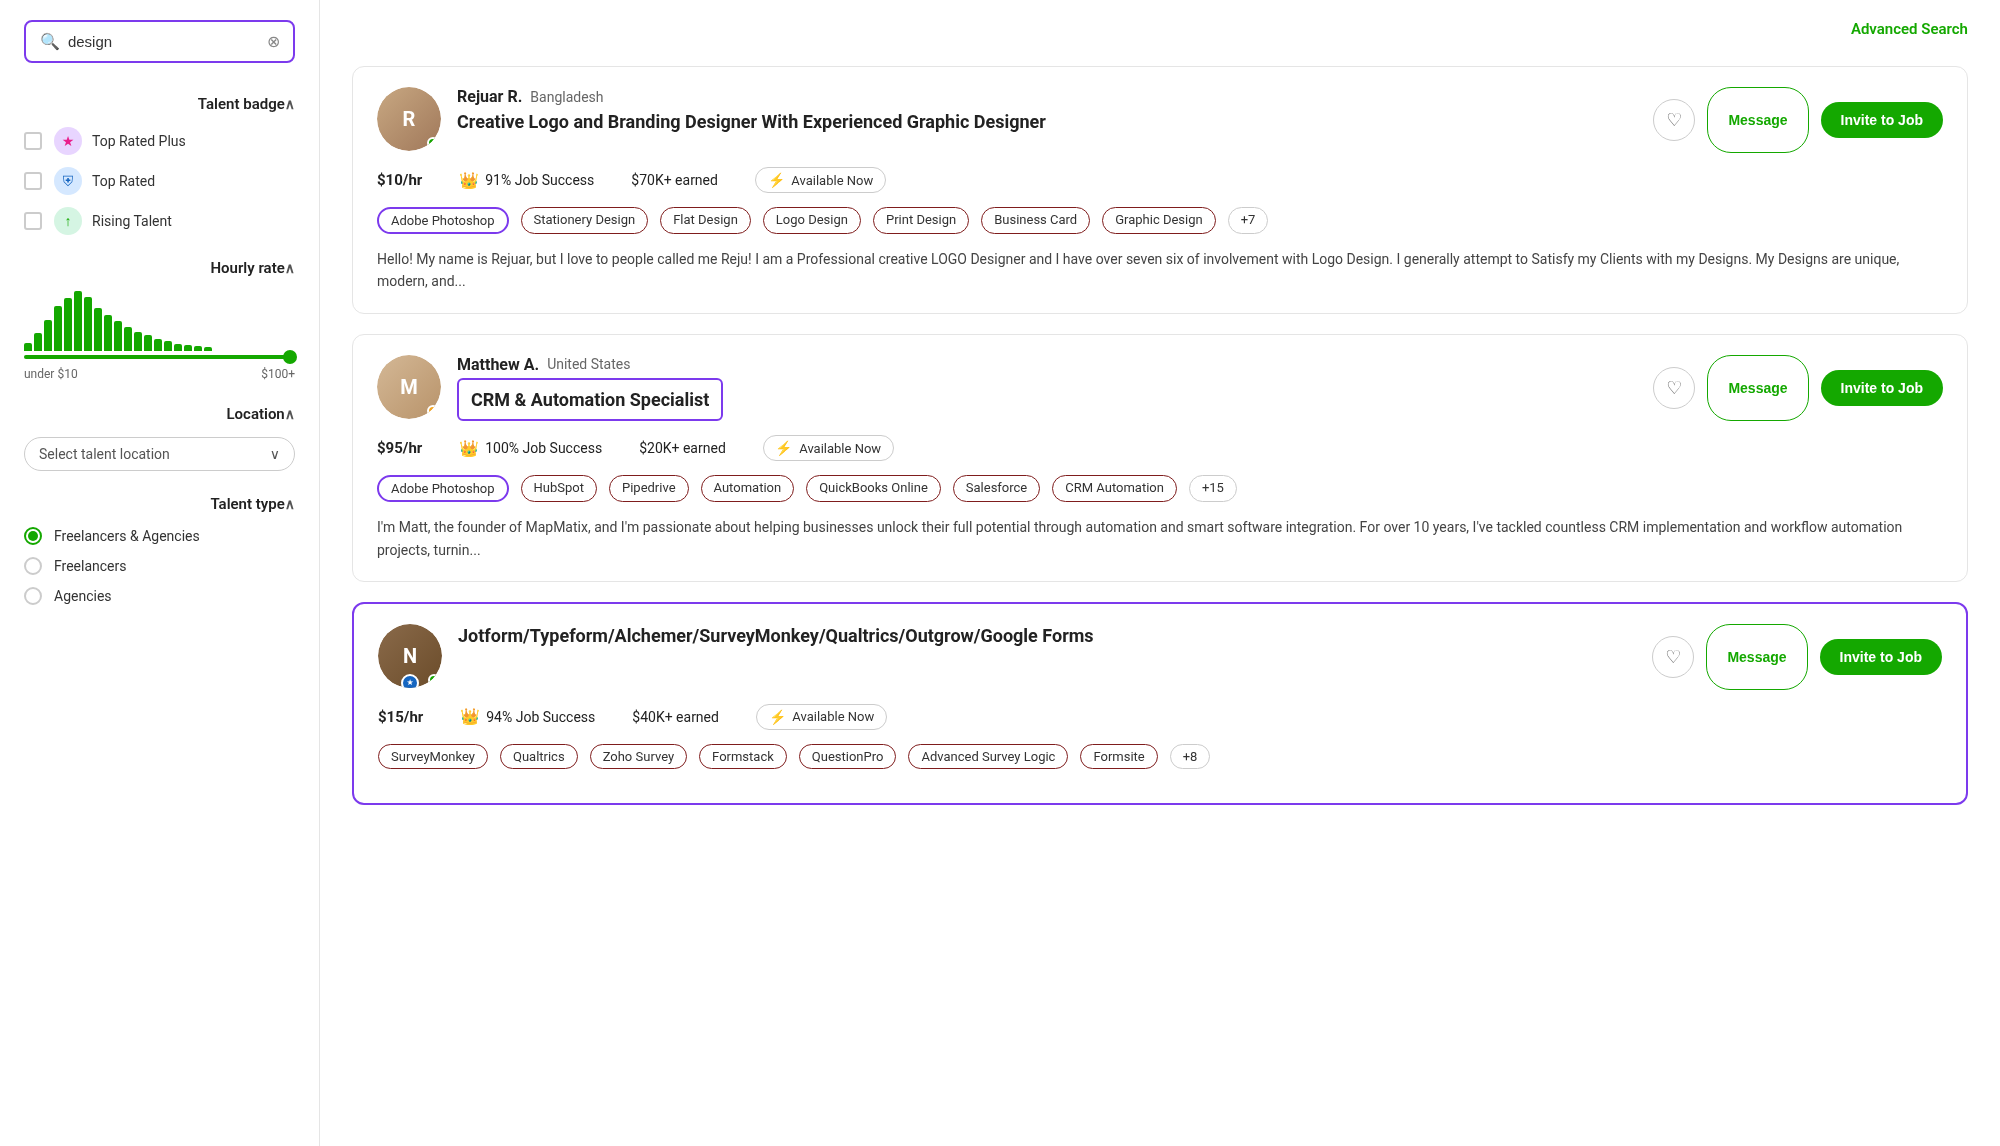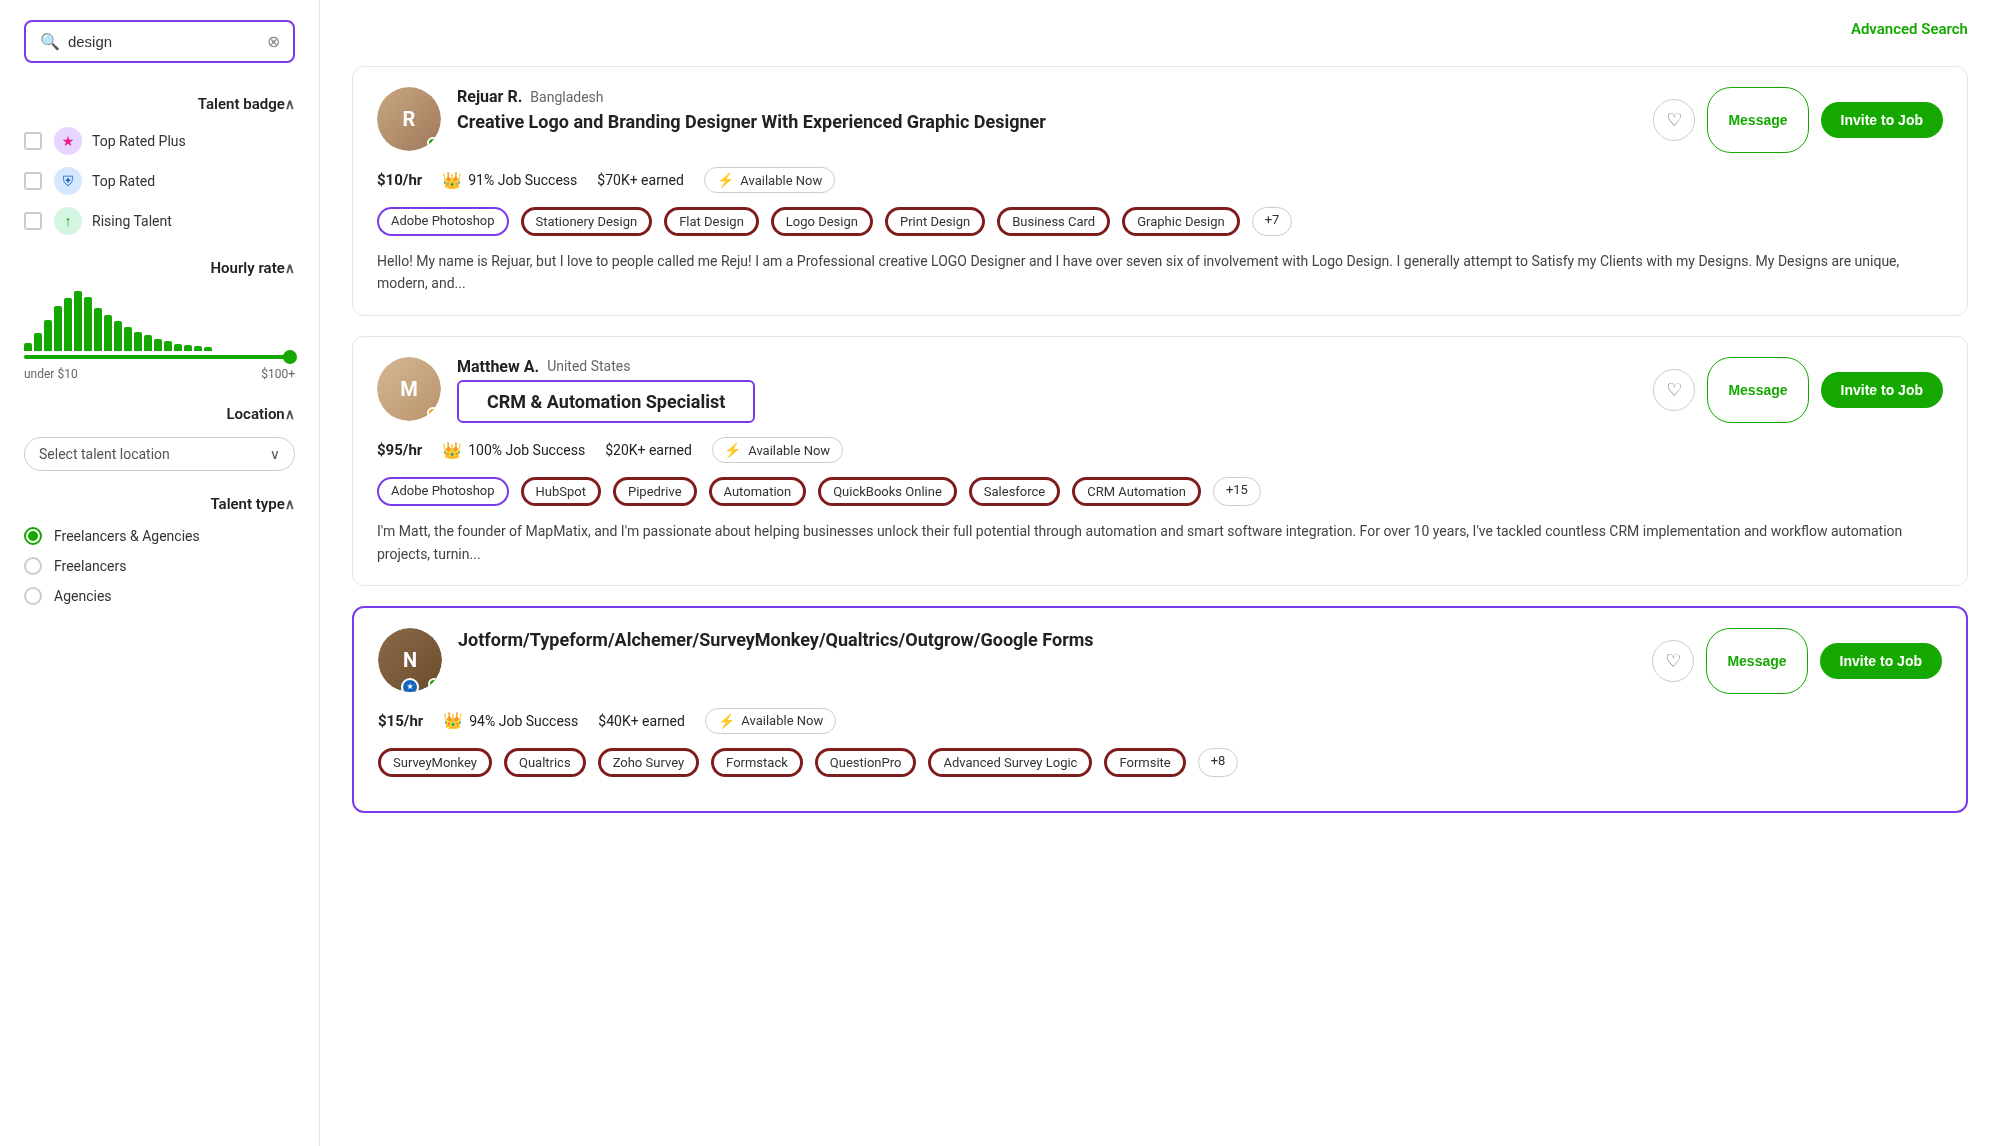--- a/index.html
+++ b/index.html
@@ -62,37 +62,37 @@
     .avatar { width: 64px; height: 64px; border-radius: 50%; overflow: hidden; position: relative; flex-shrink: 0; }
     .avatar-img { width: 100%; height: 100%; background: #ddd; border-radius: 50%; display: flex; align-items: center; justify-content: center; font-size: 24px; }
     .avatar-status { position: absolute; bottom: 2px; right: 2px; width: 12px; height: 12px; background: #14a800; border-radius: 50%; border: 2px solid #fff; }
     .avatar-status.offline { background: #f5a623; }
 
     .freelancer-info { flex: 1; }
     .freelancer-name-row { display: flex; align-items: center; gap: 8px; margin-bottom: 4px; }
     .freelancer-name { font-weight: 700; font-size: 16px; color: #222; }
     .freelancer-country { font-size: 14px; color: #666; }
     .freelancer-title { font-size: 18px; font-weight: 700; color: #222; line-height: 1.3; }
-    .freelancer-title-box { border: 2px solid #7c3aed; border-radius: 6px; padding: 8px 28px; display: inline-block; }
+    .freelancer-title-box { border: 2px solid #7c3aed; border-radius: 6px; padding: 8px 12px; display: inline-block; }
 
     .card-actions { display: flex; align-items: center; gap: 12px; margin-left: auto; }
     .heart-btn { width: 42px; height: 42px; border-radius: 50%; border: 1.5px solid #ccc; background: #fff; display: flex; align-items: center; justify-content: center; cursor: pointer; font-size: 18px; color: #666; }
     .message-btn { border: 1.5px solid #14a800; border-radius: 24px; padding: 24px 20px; background: #fff; color: #14a800; font-weight: 600; font-size: 14px; cursor: pointer; white-space: nowrap; }
     .invite-btn { background: #14a800; border: none; border-radius: 24px; padding: 10px 20px; color: #fff; font-weight: 600; font-size: 14px; cursor: pointer; white-space: nowrap; }
 
-    .stats-row { display: flex; align-items: center; gap: 20px; margin-bottom: 14px; flex-wrap: wrap; }
+    .stats-row { display: flex; align-items: center; gap: 37px; margin-bottom: 14px; flex-wrap: wrap; }
     .stat-rate { font-weight: 700; font-size: 15px; color: #222; }
     .job-success { display: flex; align-items: center; gap: 6px; font-size: 14px; color: #222; }
     .crown-icon { color: #1565c0; font-size: 16px; }
     .earned { font-size: 14px; color: #222; }
     .available-badge { display: flex; align-items: center; gap: 6px; border: 1px solid #ccc; border-radius: 20px; padding: 4px 12px; font-size: 13px; color: #333; background: #fff; }
     .lightning { color: #f5a623; font-size: 14px; }
 
     .skills-row { display: flex; flex-wrap: wrap; gap: 12px; margin-bottom: 14px; }
-    .skill-tag { border: 3px solid #7f1d1d; border-radius: 20px; padding: 4px 12px; font-size: 13px; color: #333; background: #fff; white-space: nowrap; }
+    .skill-tag { border: 1px solid #7f1d1d; border-radius: 20px; padding: 4px 12px; font-size: 13px; color: #333; background: #fff; white-space: nowrap; }
     .skill-tag.highlighted { border: 2px solid #7c3aed; }
     .skill-more { border: 1px solid #ccc; border-radius: 20px; padding: 4px 12px; font-size: 13px; color: #333; background: #fff; }
 
     .description { font-size: 14px; color: #444; line-height: 1.6; }
 
     .top-area { display: flex; align-items: center; justify-content: flex-end; margin-bottom: 8px; }
   </style>
 </head>
 <body>
 

